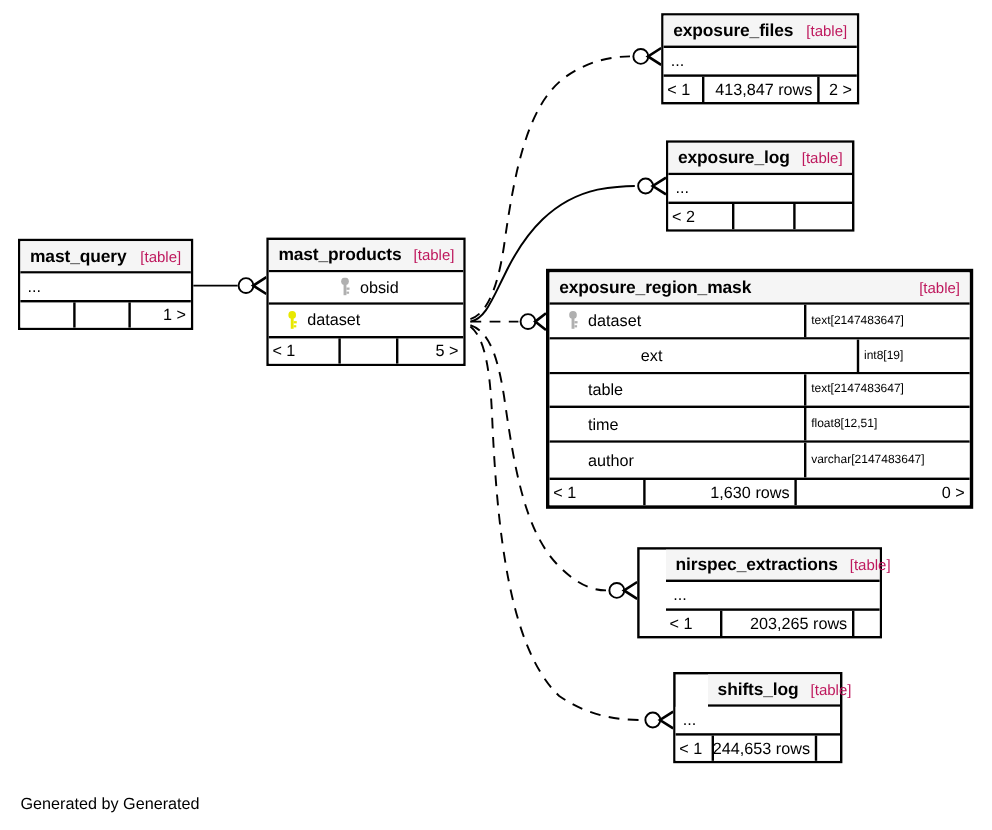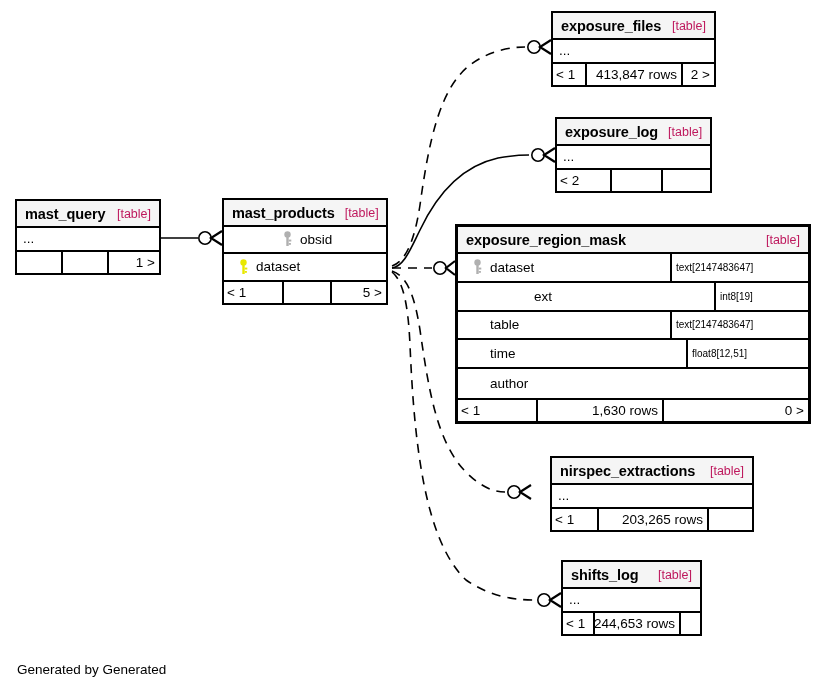--- a/index.html
+++ b/index.html
@@ -316,60 +316,61 @@
             </div>
             <div class="col-type" style="width: 144px;">int8[19]</div>
           </div>
           <div class="col-row" style="height: 28.8px;">
             <div class="col-left" style="width: 206px; flex: 0 0 206px;">
               <span class="key-slot"></span>
               <span class="col-name">table</span>
             </div>
             <div class="col-type" style="width: 144px;">text[2147483647]</div>
           </div>
-          <div class="col-row" style="height: 28.8px; gap: 16px;">
+          <div class="col-row" style="height: 28.8px;">
             <div class="col-left" style="width: 206px; flex: 0 0 206px;">
               <span class="key-slot"></span>
               <span class="col-name">time</span>
             </div>
             <div class="col-type" style="width: 144px;">float8[12,51]</div>
           </div>
           <div class="col-row" style="height: 28.8px; border-bottom: none;">
             <div class="col-left" style="width: 206px; flex: 0 0 206px;">
               <span class="key-slot"></span>
               <span class="col-name">author</span>
             </div>
+            <div class="col-type" style="width: 144px;">varchar[2147483647]</div>
           </div>
         </div>
         <div class="tbl-footer" style="height: 23px;">
           <div class="foot-cell foot-left" style="width: 80px; flex: 0 0 80px;">&lt; 1</div>
           <div class="foot-cell foot-center" style="width: 126px; flex: 0 0 126px;">1,630 rows</div>
           <div class="foot-cell foot-right" style="flex: 1 1 auto;">0 &gt;</div>
         </div>
       </div>
-      <div class="table-node" style="left: 550px; top: 456px; width: 204px; height: 76px;">
+      <div class="table-node" style="left: 531px; top: 456px; width: 204px; height: 76px; padding-left: 22px;">
         <div class="tbl-header" style="height: 27px;">
           <span class="tbl-name">nirspec_extractions</span>
           <span class="tbl-kind">[table]</span>
         </div>
         <div class="tbl-body">
           <div class="col-row" style="height: 22px; border-bottom: none;">
             <div class="col-left">
               <span class="col-name ellipsis" style="padding-left: 0px;">...</span>
             </div>
           </div>
         </div>
         <div class="tbl-footer" style="height: 23px;">
           <div class="foot-cell foot-left" style="width: 47px; flex: 0 0 47px;">&lt; 1</div>
           <div class="foot-cell foot-center" style="width: 110px; flex: 0 0 110px;">203,265 rows</div>
           <div class="foot-cell foot-right" style="flex: 1 1 auto;"></div>
         </div>
       </div>
       <div class="table-node" style="left: 561px; top: 560px; width: 141px; height: 76px;">
-        <div class="tbl-header" style="height: 27px;">
+        <div class="tbl-header" style="height: 27px; margin-left: 27px;">
           <span class="tbl-name">shifts_log</span>
           <span class="tbl-kind">[table]</span>
         </div>
         <div class="tbl-body">
           <div class="col-row" style="height: 22px; border-bottom: none;">
             <div class="col-left">
               <span class="col-name ellipsis" style="padding-left: 0px;">...</span>
             </div>
           </div>
         </div>

